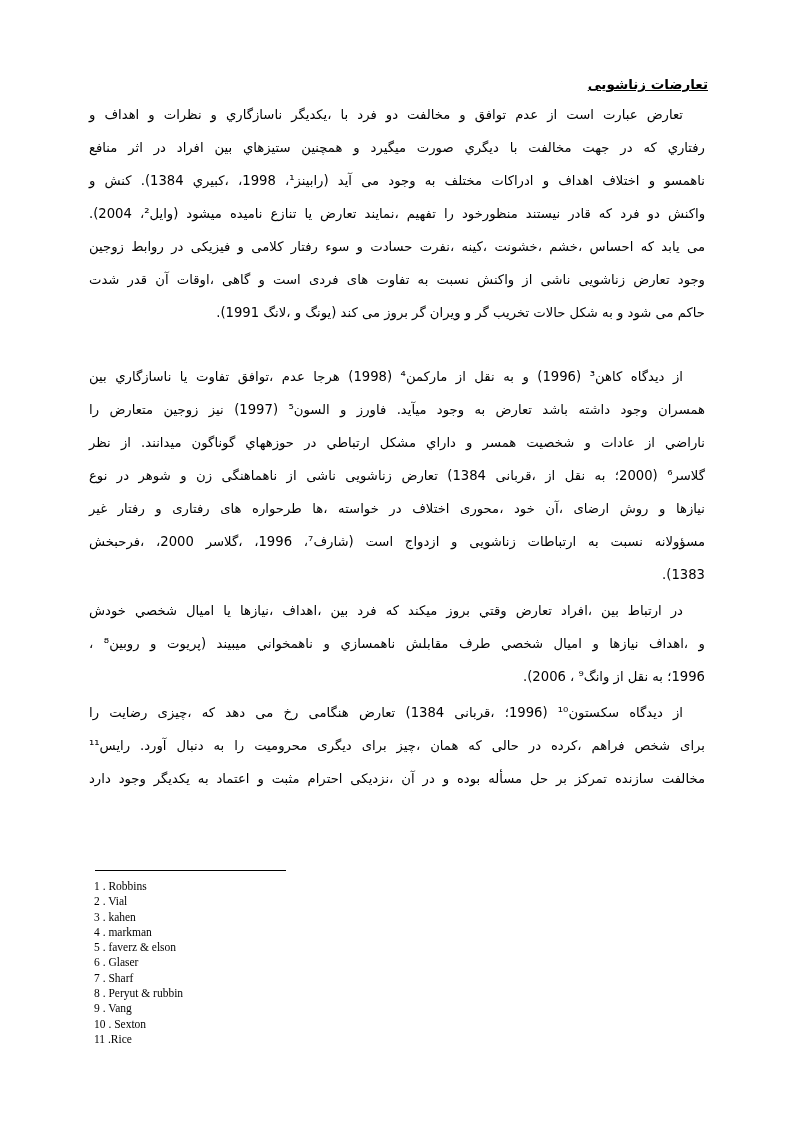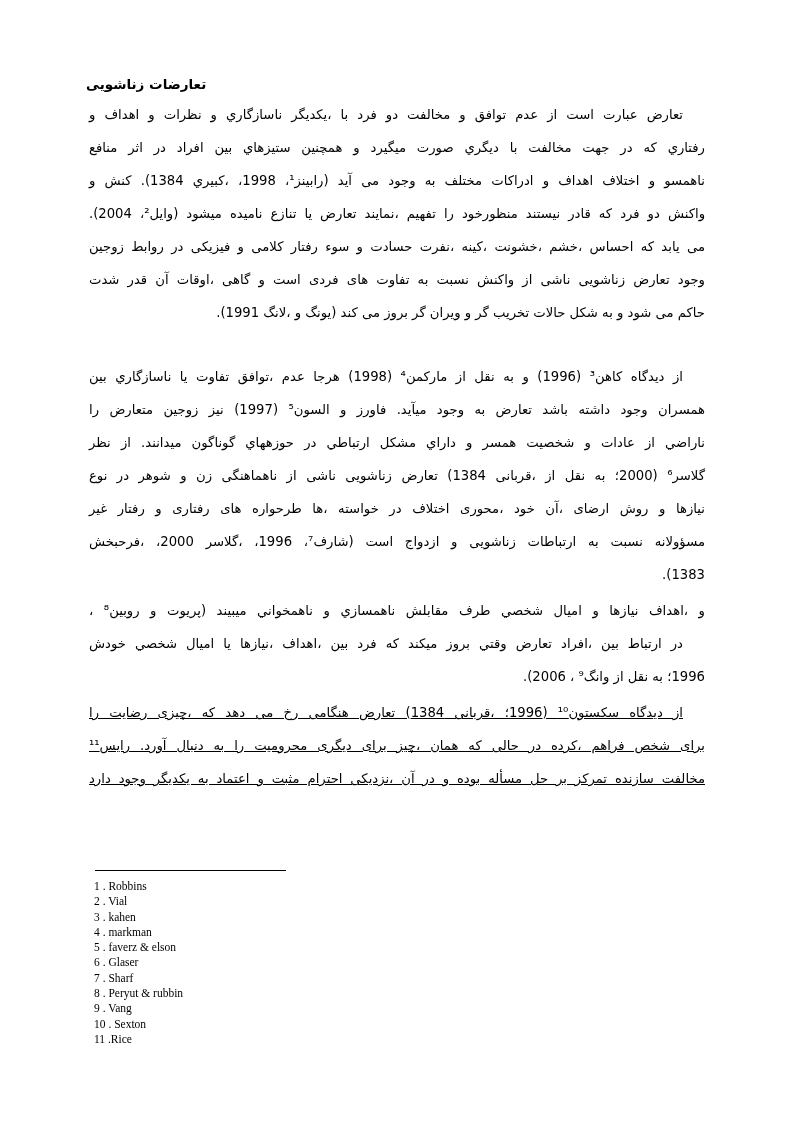--- a/index.html
+++ b/index.html
@@ -4,21 +4,21 @@
 <style>
   html, body { margin:0; padding:0; background:#ffffff; }
   body { width:794px; height:1123px; position:relative; overflow:hidden; }
   .page { position:absolute; left:0; top:0; width:794px; height:1123px; background:#fff; }
   .content {
     position:absolute; left:86px; top:74px; width:622px;
     direction:rtl; text-align:justify;
     font-family:"DejaVu Sans", sans-serif; font-size:13.2px; color:#000;
     line-height:33px;
   }
-  .heading { font-weight:bold; font-size:13.5px; line-height:20px; margin:0 0 4px 0; text-align:left; }
+  .heading { font-weight:bold; font-size:13.5px; line-height:20px; margin:0 0 4px 0; text-align:right;text-decoration:underline; }
   .para { margin:3px; text-indent:22px; text-align-last:right; }
   .para.gap { margin-top:31px; }
   .line { display:block; text-align:justify; text-align-last:justify; white-space:nowrap; }
   .line.last { text-align-last:right; }
   .fn-rule { position:absolute; left:95px; top:870px; width:191px; height:0; border-top:1px solid #000; }
   .footnotes {
     position:absolute; left:94px; top:879px; direction:ltr;
     font-family:"Liberation Serif", serif; font-size:11.5px; line-height:15.3px; color:#000;
   }
   .fn { display:block; white-space:nowrap; }
@@ -44,26 +44,26 @@
       <span class="line" style="padding-right: 22px;">از دیدگاه کاهن³ (1996) و به نقل از مارکمن⁴ (1998) هرجا عدم ،توافق تفاوت یا ناسازگاري بین</span>
       <span class="line">همسران وجود داشته باشد تعارض به وجود ميآید. فاورز و السون⁵ (1997) نیز زوجین متعارض را</span>
       <span class="line">ناراضي از عادات و شخصیت همسر و داراي مشکل ارتباطي در حوزههاي گوناگون ميدانند. از نظر</span>
       <span class="line">گلاسر⁶ (2000؛ به نقل از ،قربانی 1384) تعارض زناشویی ناشی از ناهماهنگی زن و شوهر در نوع</span>
       <span class="line">نیازها و روش ارضای ،آن خود ،محوری اختلاف در خواسته ،ها طرحواره های رفتاری و رفتار غیر</span>
       <span class="line">مسؤولانه نسبت به ارتباطات زناشویی و ازدواج است (شارف⁷، 1996، ،گلاسر 2000، ،فرحبخش</span>
       <span class="line last">1383).</span>
     </p>
 
     <p class="para" style="text-indent: 0px;">
+      <span class="line" style="padding-right: 22px;">در ارتباط بین ،افراد تعارض وقتي بروز ميکند که فرد بین ،اهداف ،نیازها یا امیال شخصي خودش</span>
       <span class="line">و ،اهداف نیازها و امیال شخصي طرف مقابلش ناهمسازي و ناهمخواني ميبیند (پریوت و روبین⁸ ،</span>
-      <span class="line" style="padding-right: 22px;">در ارتباط بین ،افراد تعارض وقتي بروز ميکند که فرد بین ،اهداف ،نیازها یا امیال شخصي خودش</span>
       <span class="line last">1996؛ به نقل از وانگ⁹ ، 2006).</span>
     </p>
 
-    <p class="para" style="text-indent: 0px; text-decoration: underline;">
+    <p class="para" style="text-indent: 0px;">
       <span class="line" style="padding-right: 22px;">از دیدگاه سکستون¹⁰ (1996؛ ،قربانی 1384) تعارض هنگامی رخ می دهد که ،چیزی رضایت را</span>
       <span class="line">برای شخص فراهم ،کرده در حالی که همان ،چیز برای دیگری محرومیت را به دنبال آورد. رایس¹¹</span>
       <span class="line">مخالفت سازنده تمرکز بر حل مسأله بوده و در آن ،نزدیکی احترام مثبت و اعتماد به یکدیگر وجود دارد</span>
     </p>
   </div>
 
   <div class="fn-rule"></div>
 
   <div class="footnotes">
     <span class="fn">1 . Robbins</span>

